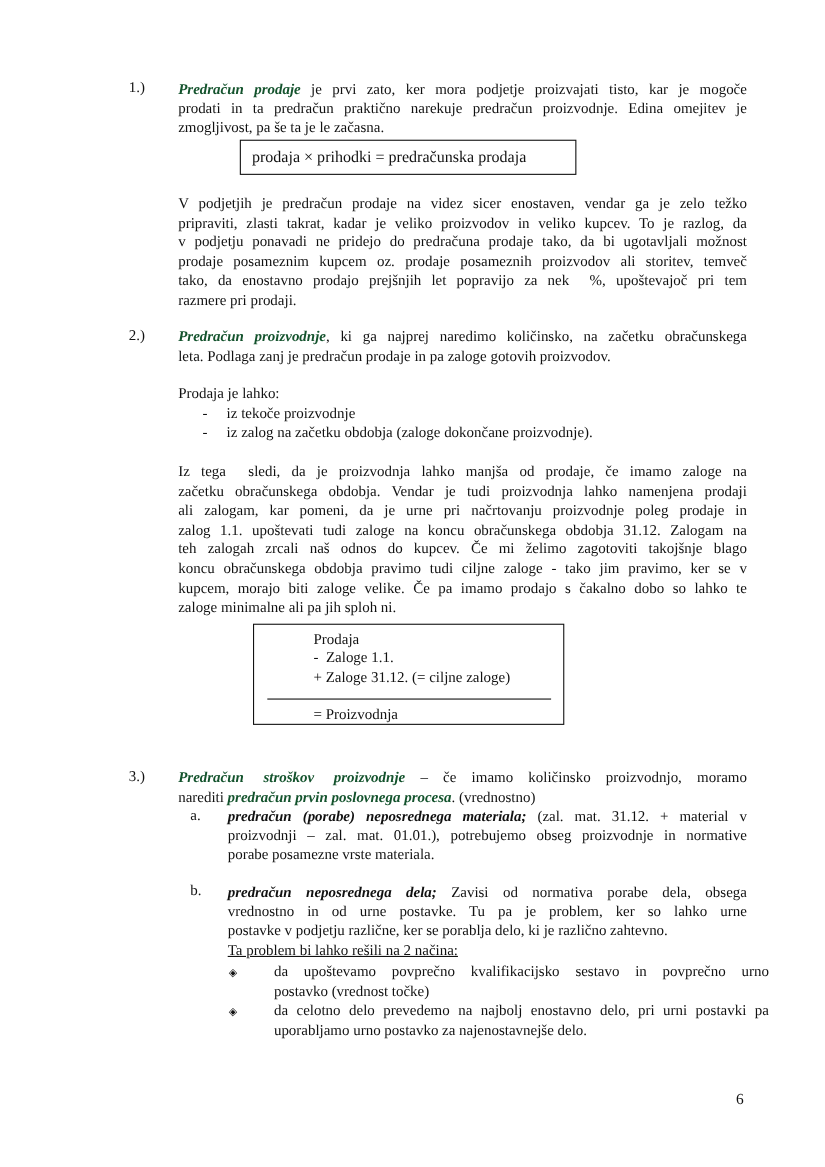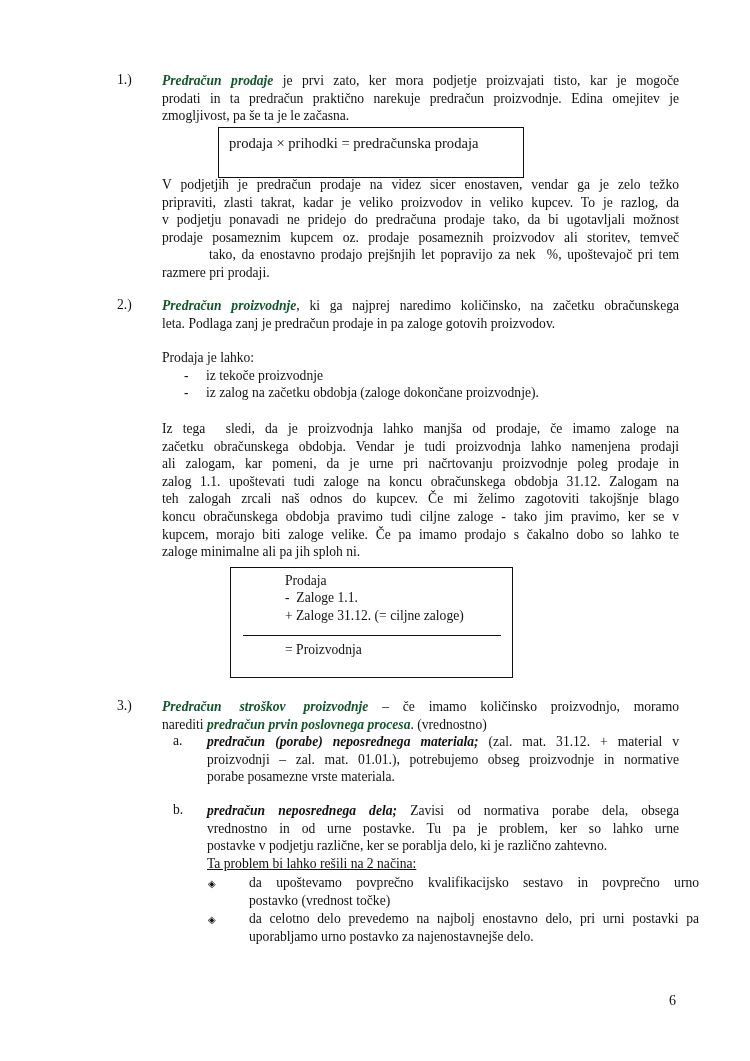--- a/index.html
+++ b/index.html
@@ -13,26 +13,26 @@
     p, .line { margin: 0; }
     .para {
       position: absolute; left: 162px; width: 517px;
       line-height: 17.6px; text-align: justify;
     }
     .blue { color: #14532d; font-weight: bold; font-style: italic; }
     .bi { font-weight: bold; font-style: italic; }
     .b { font-weight: normal; }
     .u { text-decoration: underline; }
     .box1 {
-      position: absolute; left: 218px; top: 127px; width: 306px; height: 51px;
+      position: absolute; left: 218px; top: 127px; width: 306px; height: 32px;
       border: 1.2px solid #111; box-sizing: border-box;
       font-size: 14.6px; padding: 7px 0 0 10px;
     }
     .box2 {
-      position: absolute; left: 230px; top: 567px; width: 283px; height: 111px;
+      position: absolute; left: 230px; top: 567px; width: 283px; height: 92px;
       border: 1.2px solid #111; box-sizing: border-box;
     }
     .box2 .row { position: absolute; left: 54px; font-size: 13.6px; }
     .box2 .rule { position: absolute; left: 12px; width: 258px; top: 67px; border-top: 1px solid #111; }
     .dash { position: absolute; left: 184px; }
     .dash-text { position: absolute; left: 206px; }
     .sub-letter { position: absolute; left: 173px; }
     .sub-para {
       position: absolute; left: 207px; width: 472px;
       line-height: 17.6px; text-align: justify;
@@ -59,21 +59,21 @@
 
   <div class="box1">
     <span>prodaja × prihodki = predračunska prodaja</span>
   </div>
 
   <div class="para" style="top:176px;">
     <div class="line jl">V podjetjih je predračun prodaje na videz sicer enostaven, vendar ga je zelo težko</div>
     <div class="line jl">pripraviti, zlasti takrat, kadar je veliko proizvodov in veliko kupcev. To je razlog, da</div>
     <div class="line jl">v podjetju ponavadi ne pridejo do predračuna prodaje tako, da bi ugotavljali možnost</div>
     <div class="line jl">prodaje posameznim kupcem oz. prodaje posameznih proizvodov ali storitev, temveč</div>
-    <div class="line jl" style="white-space:pre;margin-left:47px;">tako, da enostavno prodajo prejšnjih let popravijo za nek  %, upoštevajoč pri tem</div>
+    <div class="line jl" style="white-space:pre;">tako, da enostavno prodajo prejšnjih let popravijo za nek  %, upoštevajoč pri tem</div>
     <div class="line">razmere pri prodaji.</div>
   </div>
 
   <span class="num" style="top:297px;">2.)</span>
   <div class="para" style="top:297px;">
     <div class="line jl"><span class="blue">Predračun proizvodnje</span><span>, ki ga najprej naredimo </span><span class="b">količinsko</span><span>, na začetku obračunskega</span></div>
     <div class="line">leta. Podlaga zanj je predračun prodaje in pa zaloge gotovih proizvodov.</div>
   </div>
 
   <div class="abs" style="left:162px; top:350px;">Prodaja je lahko:</div>

